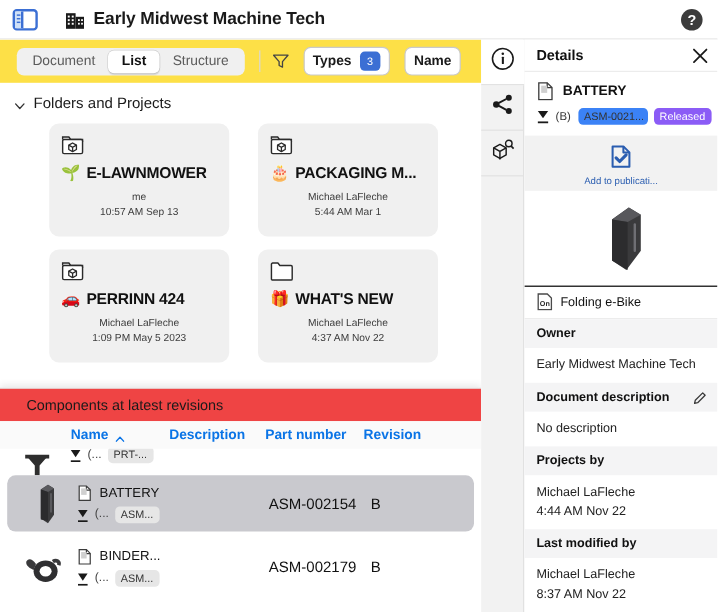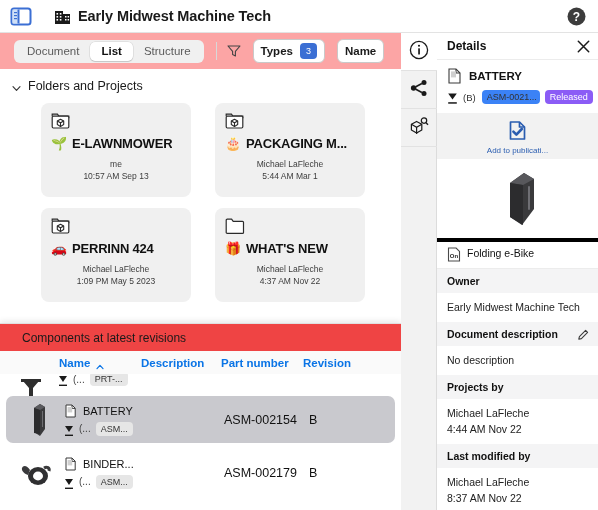--- a/index.html
+++ b/index.html
@@ -29,21 +29,21 @@
   }
 
   
   .maincol {
     position: absolute; top: 33px; left: 0; width: 401px; height: 477px;
     background: #fff; overflow: hidden;
   }
 
   .toolbar {
     height: 36px; display: flex; align-items: center; padding-left: 14px;
-    background: #fca5a5; position: relative;
+    background: #fde047; position: relative;
   }
   .segmented {
     display: flex; align-items: center; background: #f0f0f0; border-radius: 6px;
     padding: 2px; height: 23px;
   }
   .seg {
     font-size: 11.5px; color: #5b5b5b; padding: 0 11px; line-height: 19px;
     border-radius: 5px; cursor: pointer; white-space: nowrap;
   }
   .seg.active { background: #fff; color: #111; font-weight: bold; box-shadow: 0 0 0 0.5px rgba(0,0,0,.12), 0 1px 1px rgba(0,0,0,.12); }
@@ -160,22 +160,22 @@
     padding: 2px 5px; margin-left: 5px; white-space: nowrap;
   }
   .det-actions {
     margin-top: 9px; height: 46px; background: #f2f2f2; display: flex;
   }
   .act { flex: 1; display: flex; flex-direction: column; align-items: center; justify-content: center; cursor: pointer; }
   .act svg { width: 21px; height: 21px; }
   .act span { font-size: 8px; color: #2a5db0; margin-top: 3px; max-width: 68px; overflow: hidden; white-space: nowrap; text-align: center; }
   .preview { height: 79px; display: flex; align-items: center; justify-content: center; }
   .det-file {
-    display: flex; align-items: flex-start; padding: 5px 0 6px 10px;
-    border-top: 4px solid #000000; border-bottom: 1px solid #ececec;
+    display: flex; align-items: center; padding: 5px 0 6px 10px;
+    border-top: 1px solid #000000; border-bottom: 1px solid #ececec;
   }
   .det-file .fn { font-size: 10.5px; color: #111; margin-left: 6px; }
   .sec-label {
     background: #f4f4f5; font-size: 10.5px; font-weight: bold; color: #111;
     padding: 6px 8px 6px 10px; display: flex; align-items: center;
   }
   .pencil { margin-left: auto; width: 12px; height: 12px; cursor: pointer; }
   .sec-value { font-size: 10.5px; color: #222; padding: 7px 8px 8px 10px; line-height: 14px; }
   .sec-value .l2 { margin-top: 2px; }
 </style>

